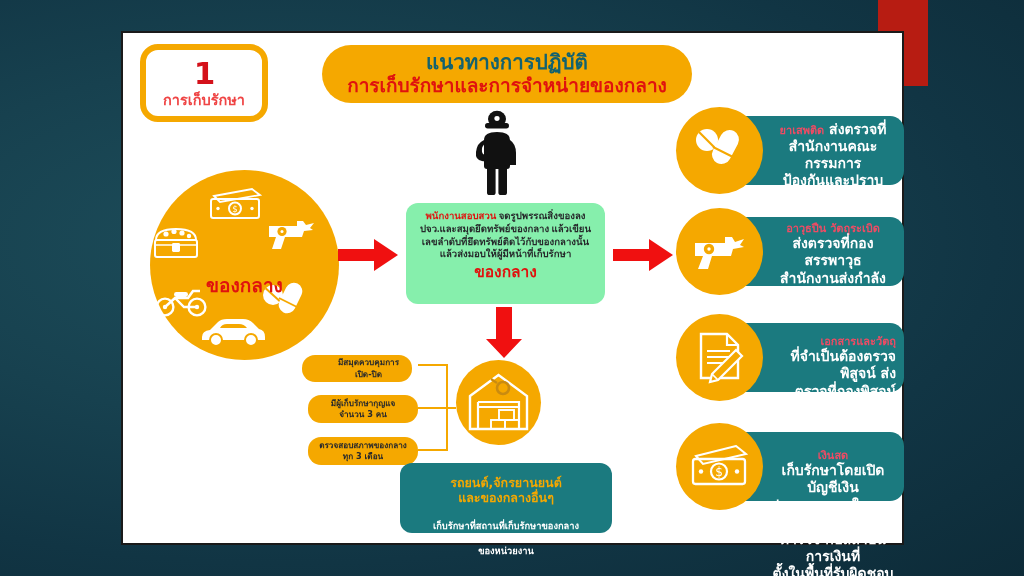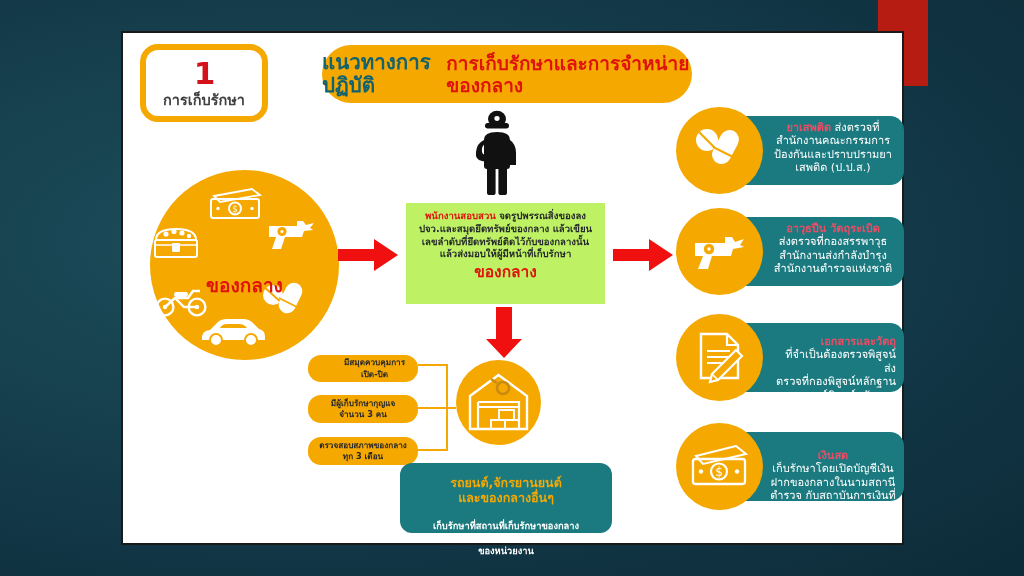--- a/index.html
+++ b/index.html
@@ -44,34 +44,34 @@
     align-items: center; justify-content: center;
     line-height: 1;
   }
   #step-badge .num {
     color: #d4111a;
     font-size: 31px;
     font-weight: bold;
     letter-spacing: -1px;
   }
   #step-badge .cap {
-    color: #404040;
+    color: #ef4444;
     font-size: 14.5px;
     font-weight: bold;
     margin-top: 4px;
   }
 
   
   #title-pill {
     position: absolute;
     left: 199px; top: 12px;
     width: 370px; height: 58px;
     background: #f5a800;
     border-radius: 29px;
-    display: flex; flex-direction: row;
+    display: flex; flex-direction: column;
     align-items: center; justify-content: center;
     line-height: 1.12;
   }
   #title-pill .l1 {
     color: #12626f;
     font-size: 20.5px;
     font-weight: bold;
   }
   #title-pill .l2 {
     color: #e0120e;
@@ -113,25 +113,26 @@
   .arrow-d {
     position: absolute;
     width: 38px; height: 52px;
   }
 
   
   #center-box {
     position: absolute;
     left: 283px; top: 170px;
     width: 199px; height: 101px;
-    background: #bef264;
-    border-radius: 0;
+    background: #86efac;
+    border-radius: 12px;
     padding: 7px 6px 4px 6px;
     text-align: center;
     line-height: 1.33;
+    font-family: Liberation Serif, serif;
   }
   #center-box .t { font-size: 9.6px; color: #26292b; font-weight: bold; }
   #center-box .t .hl { color: #e0120e; }
   #center-box .big {
     display: block;
     color: #e0120e;
     font-size: 15.5px;
     font-weight: bold;
     margin-top: 1px;
   }
@@ -151,21 +152,21 @@
     background: #f5a800;
     border-radius: 13px;
     color: #28292b;
     font-size: 8.2px;
     font-weight: bold;
     display: flex; align-items: center; justify-content: center;
     text-align: center;
     line-height: 1.35;
     padding: 2px 5px;
   }
-  #pill-0 { left: 185px; top: 322px; width: 110px; height: 27px; padding-left: 28px; }
+  #pill-0 { left: 179px; top: 322px; width: 110px; height: 27px; padding-left: 28px; }
   #pill-1 { left: 185px; top: 362px; width: 110px; height: 28px; }
   #pill-2 { left: 185px; top: 404px; width: 110px; height: 28px; }
 
   
   .conn { position: absolute; background: #f5a800; }
 
   
   #bottom-box {
     position: absolute;
     left: 277px; top: 430px;
@@ -213,22 +214,22 @@
     text-align: center;
     line-height: 1.22;
   }
   .card .hd {
     color: #ef4b64;
     font-size: 11px;
     font-weight: bold;
   }
   .card .bd {
     color: #ffffff;
-    font-size: 11px;
-    font-weight: normal;
+    font-size: 14px;
+    font-weight: bold;
   }
   .card-ico { position: absolute; fill: #ffffff; }
 
   #card-0 { top: 74px; }
   #card-1 { top: 175px; }
   #card-2 { top: 281px; }
   #card-3 { top: 390px; }
 </style>
 </head>
 <body>

